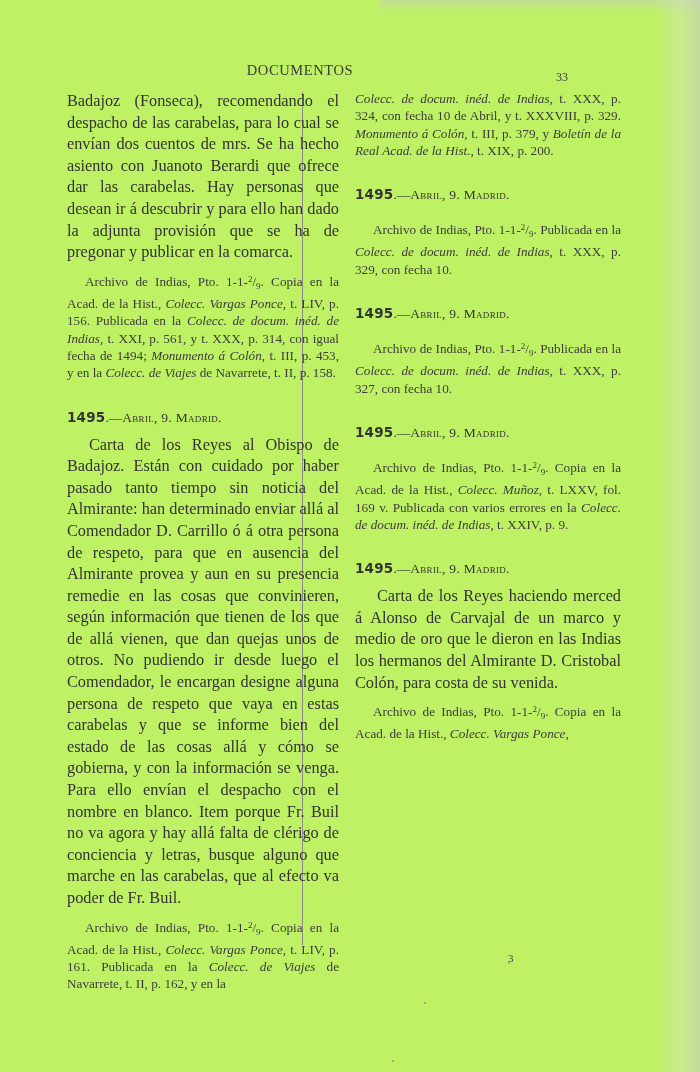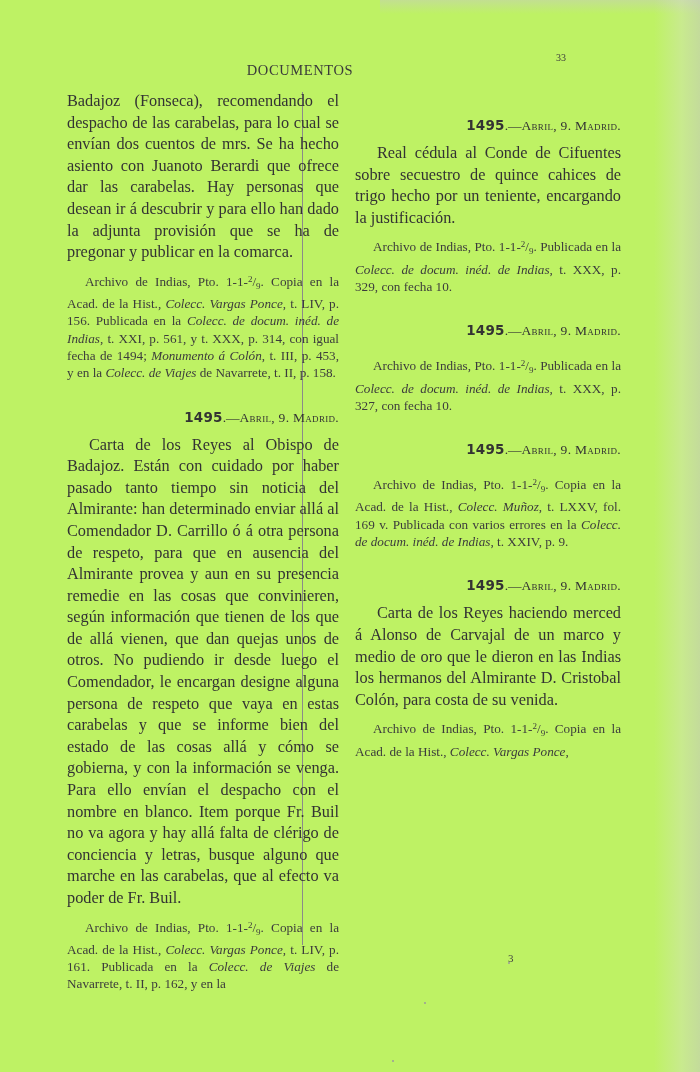--- a/index.html
+++ b/index.html
@@ -38,41 +38,41 @@
       top: 62px;
       left: 0;
       width: 600px;
       text-align: center;
       font-size: 14.5px;
       letter-spacing: 0.6px;
       color: #3a3a3a;
     }
     .page-number {
       position: absolute;
-      top: 52px;
+      top: 70px;
       left: 556px;
-      font-size: 10px;
+      font-size: 12px;
       color: #3a3a3a;
     }
     .col {
       position: absolute;
       top: 90px;
       margin-left: 45px;
     }
     .col-left { left: 22px; width: 272px; }
     .col-right { left: 310px; width: 266px; }
     .divider {
       position: absolute;
       left: 302px;
       top: 92px;
       width: 1px;
       height: 853px;
       background: #8a8a8a;
     }
-    p { margin: 0; text-align: right; }
+    p { margin: 0; }
     .body {
       font-size: 16.3px;
       line-height: 21.6px;
       text-align: justify;
       color: #333;
     }
     .indent { text-indent: 22px; }
     .note {
       font-size: 13.2px;
       line-height: 17.3px;
@@ -132,27 +132,27 @@
     <div>
       <p class="heading"><span class="year">1495</span><span>.—</span><span class="sc">Abril, 9. Madrid.</span></p>
       <div class="gap-h"></div>
       <p class="body indent">Carta de los Reyes al Obispo de Badajoz. Están con cuidado por haber pasado tanto tiempo sin noticia del Almirante: han determinado enviar allá al Comendador D. Carrillo ó á otra persona de respeto, para que en ausencia del Almirante provea y aun en su presencia remedie en las cosas que convinieren, según información que tienen de los que de allá vienen, que dan quejas unos de otros. No pudiendo ir desde luego el Comendador, le encargan designe alguna persona de respeto que vaya en estas carabelas y que se informe bien del estado de las cosas allá y cómo se gobierna, y con la información se venga. Para ello envían el despacho con el nombre en blanco. Item porque Fr. Buil no va agora y hay allá falta de clérigo de conciencia y letras, busque alguno que marche en las carabelas, que al efecto va poder de Fr. Buil.</p>
       <div class="gap-s"></div>
       <p class="note indent"><span>Archivo de Indias, Pto. </span><span>1-1-</span><span class="sup">2</span><span>/</span><span class="sub">9</span><span>. Copia en la Acad. de la Hist., </span><em>Colecc. Vargas Ponce</em><span>, t. LIV, p. 161. Publicada en la </span><em>Colecc. de Viajes</em><span> de Navarrete, t. II, p. 162, y en la</span></p>
     </div>
   </div>
 
   <div class="col col-right">
+    <p class="note"><em>Colecc. de docum. inéd. de Indias</em><span>, t. XXX, p. 324, con fecha 10 de Abril, y t. XXXVIII, p. 329. </span><em>Monumento á Colón</em><span>, t. III, p. 379, y </span><em>Boletín de la Real Acad. de la Hist.</em><span>, t. XIX, p. 200.</span></p>
 
     <div class="gap-m"></div>
 
     <div>
       <p class="heading"><span class="year">1495</span><span>.—</span><span class="sc">Abril, 9. Madrid.</span></p>
       <div class="gap-h"></div>
-      <p class="body indent">Real cédula al Conde de Cifuentes sobre secuestro de quince cahices de trigo hecho por un teniente, encargando la justificación.</p>
       <div class="gap-s"></div>
       <p class="note indent"><span>Archivo de Indias, Pto. </span><span>1-1-</span><span class="sup">2</span><span>/</span><span class="sub">9</span><span>. Publicada en la </span><em>Colecc. de docum. inéd. de Indias</em><span>, t. XXX, p. 329, con fecha 10.</span></p>
     </div>
 
     <div class="gap-m"></div>
 
     <div>
       <p class="heading"><span class="year">1495</span><span>.—</span><span class="sc">Abril, 9. Madrid.</span></p>
       <div class="gap-h"></div>
       <div class="gap-s"></div>

